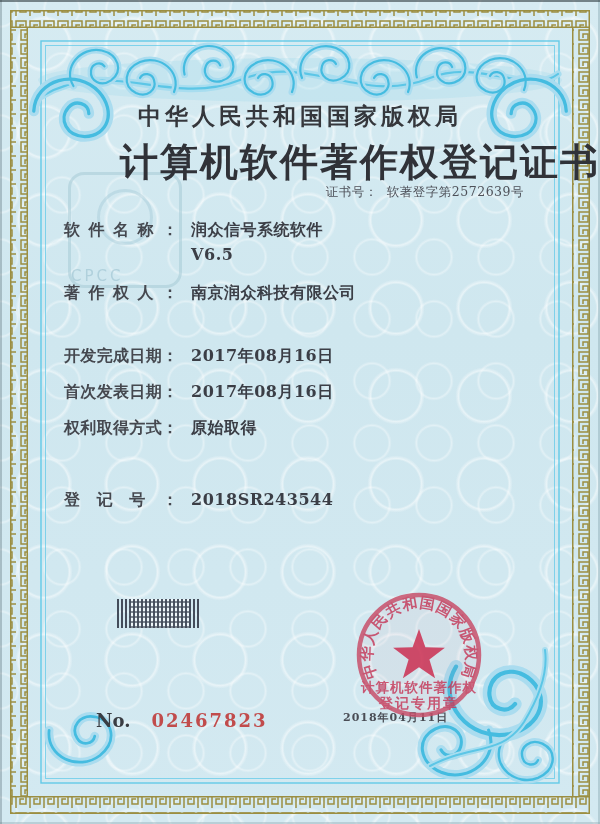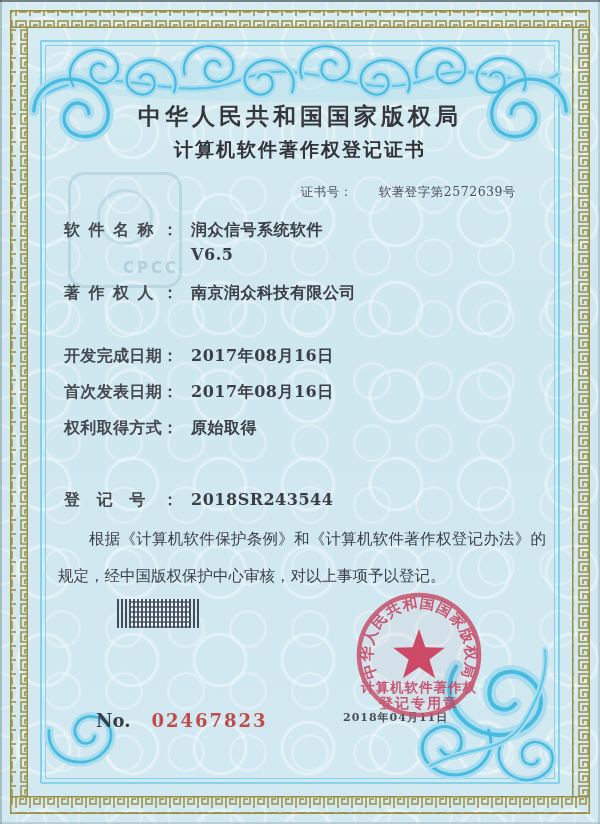--- a/index.html
+++ b/index.html
@@ -21,25 +21,25 @@
                inset -2px 0 0 rgba(140,170,180,.45), inset 0 -2px 0 rgba(150,175,185,.45);
   }
   svg.decor{position:absolute;inset:0;z-index:1;pointer-events:none;}
   .content{position:absolute;inset:0;z-index:2;}
 
   .authority{
     position:absolute;top:101px;left:0;width:100%;text-align:center;
     font-size:23px;font-weight:700;letter-spacing:4px;color:#35373c;
   }
   .cert-title{
-    position:absolute;top:137px;left:0;width:100%;text-align:center;
-    font-size:19px;font-weight:700;letter-spacing:2px;color:#303238;
+    position:absolute;top:137px;left:0;width:100%;text-align:right;
+    font-size:38px;font-weight:700;letter-spacing:2px;color:#303238;
   }
   .cert-no-line{
-    position:absolute;top:184px;right:84px;display:flex;gap:26px;
+    position:absolute;top:184px;right:76px;display:flex;gap:9px;
     font-size:12.5px;color:#4d5058;letter-spacing:.5px;
   }
   .row{position:absolute;left:64px;width:480px;font-size:16px;color:#3e4149;margin-top:8px;}
   .flabel{
     display:inline-block;width:114px;vertical-align:top;
     text-align:justify;text-align-last:justify;text-justify:inter-character;
     font-weight:600;color:#45484f;
   }
   .fvalue{display:inline-block;margin-left:8px;color:#3b3e46;font-weight:600;letter-spacing:.5px;}
   .r1{top:212px}.r1b{top:237px}.r2{top:275px}.r3{top:338px}.r4{top:374px}
@@ -53,22 +53,22 @@
 
   .watermark{
     position:absolute;left:68px;top:172px;width:108px;height:110px;
     border:3px solid rgba(165,202,214,.55);border-radius:16px;z-index:1;
   }
   .watermark .wm-circle{
     position:absolute;left:26px;top:14px;width:50px;height:50px;border-radius:50%;
     border:3px solid rgba(165,202,214,.45);
   }
   .watermark .wm-label{
-    position:absolute;bottom:8px;width:100%;text-align:right;
-    font-size:15px;font-weight:700;letter-spacing:3px;color:rgba(150,190,204,.55);
+    position:absolute;bottom:0;width:100%;text-align:left;
+    font-size:15px;font-weight:400;letter-spacing:3px;color:rgba(150,190,204,.55);
     font-family:"DejaVu Sans","Liberation Sans",sans-serif;
   }
 
   .barcode{
     position:absolute;left:117px;top:599px;width:84px;height:29px;display:flex;z-index:2;
   }
   .bc-guard{width:12px;height:100%;
     background:repeating-linear-gradient(90deg,#434c5a 0 2px,rgba(0,0,0,0) 2px 4px);}
   .bc-mid{flex:1;height:100%;
     background-image:
@@ -200,21 +200,20 @@
       <span class="flabel">权利取得方式：</span>
       <span class="fvalue">原始取得</span>
     </div>
 
 
     <div class="row r7">
       <span class="flabel">登记号：</span>
       <span class="fvalue">2018SR243544</span>
     </div>
 
-    <div class="statement">根据《计算机软件保护条例》和《计算机软件著作权登记办法》的规定，经中国版权保护中心审核，对以上事项予以登记。</div>
 
     <div class="barcode">
       <div class="bc-guard"></div>
       <div class="bc-mid"></div>
       <div class="bc-guard"></div>
     </div>
 
     <div class="issue-date">2018年04月11日</div>
 
     <div class="serial-line">

